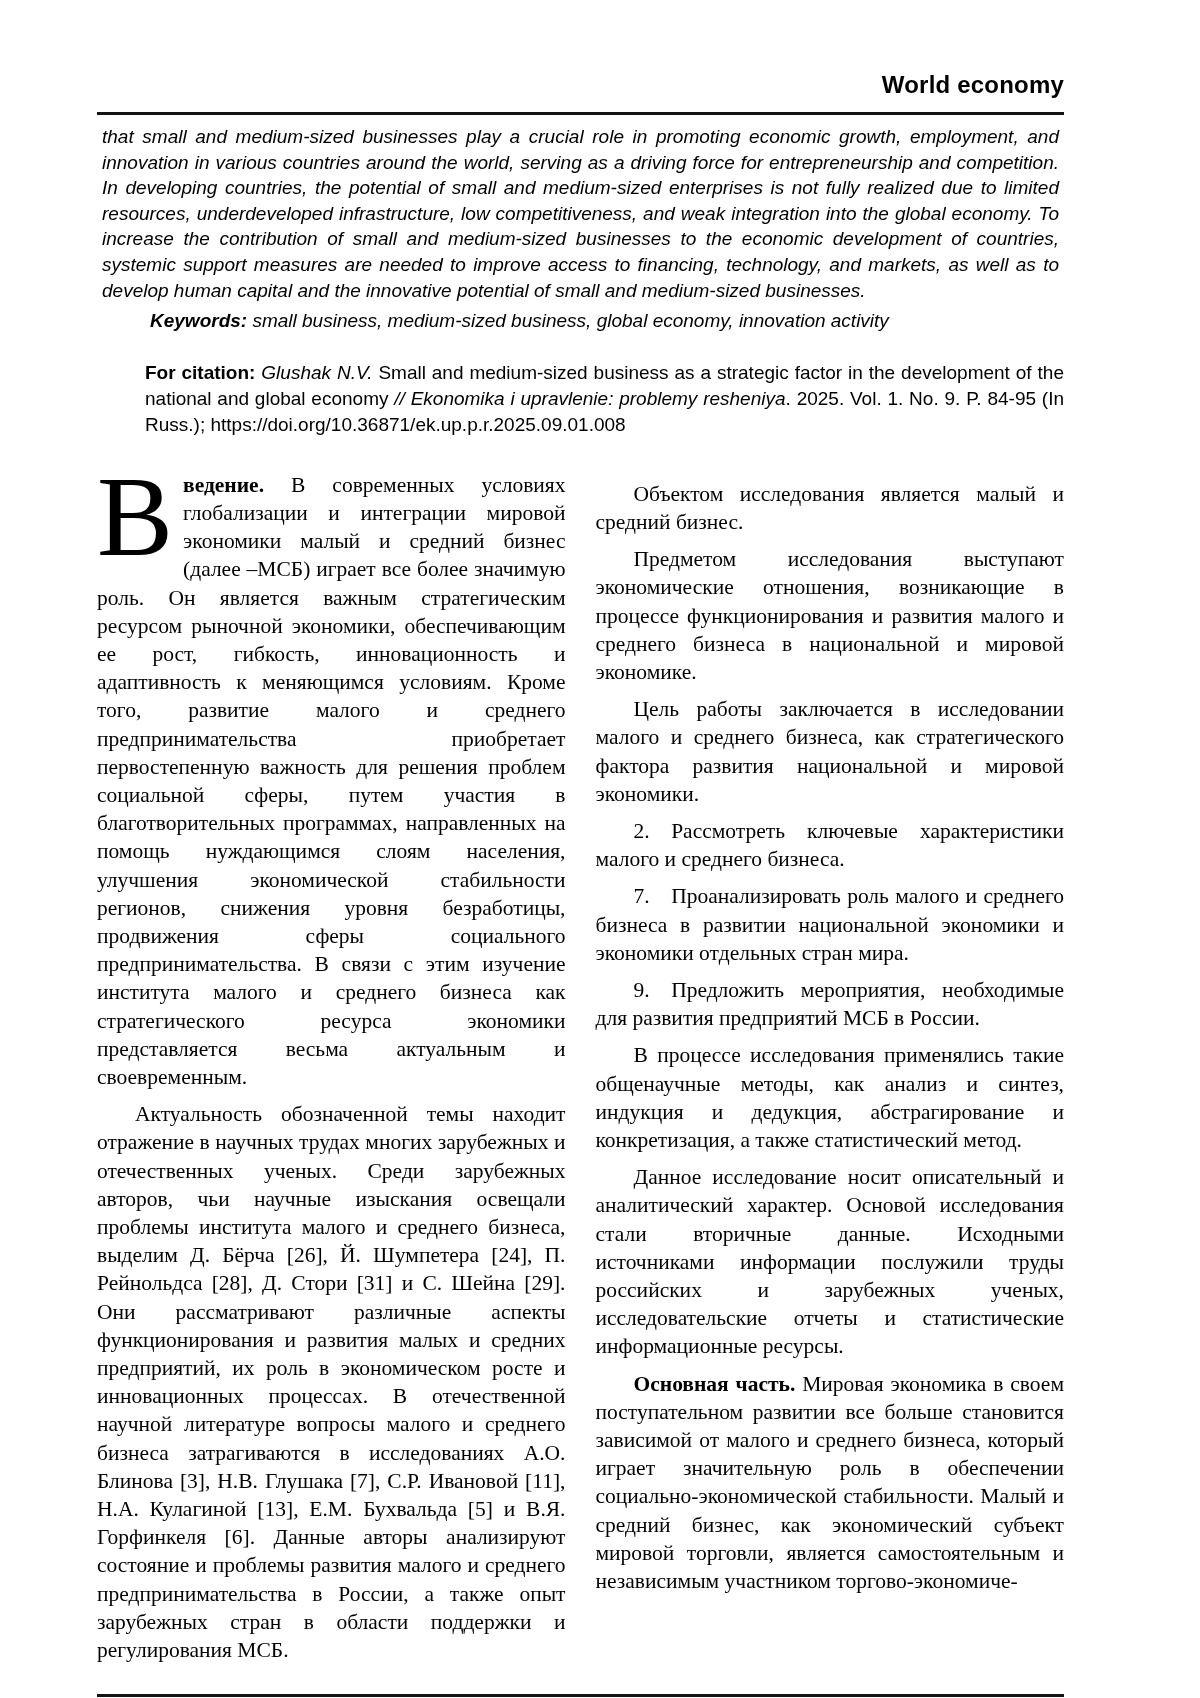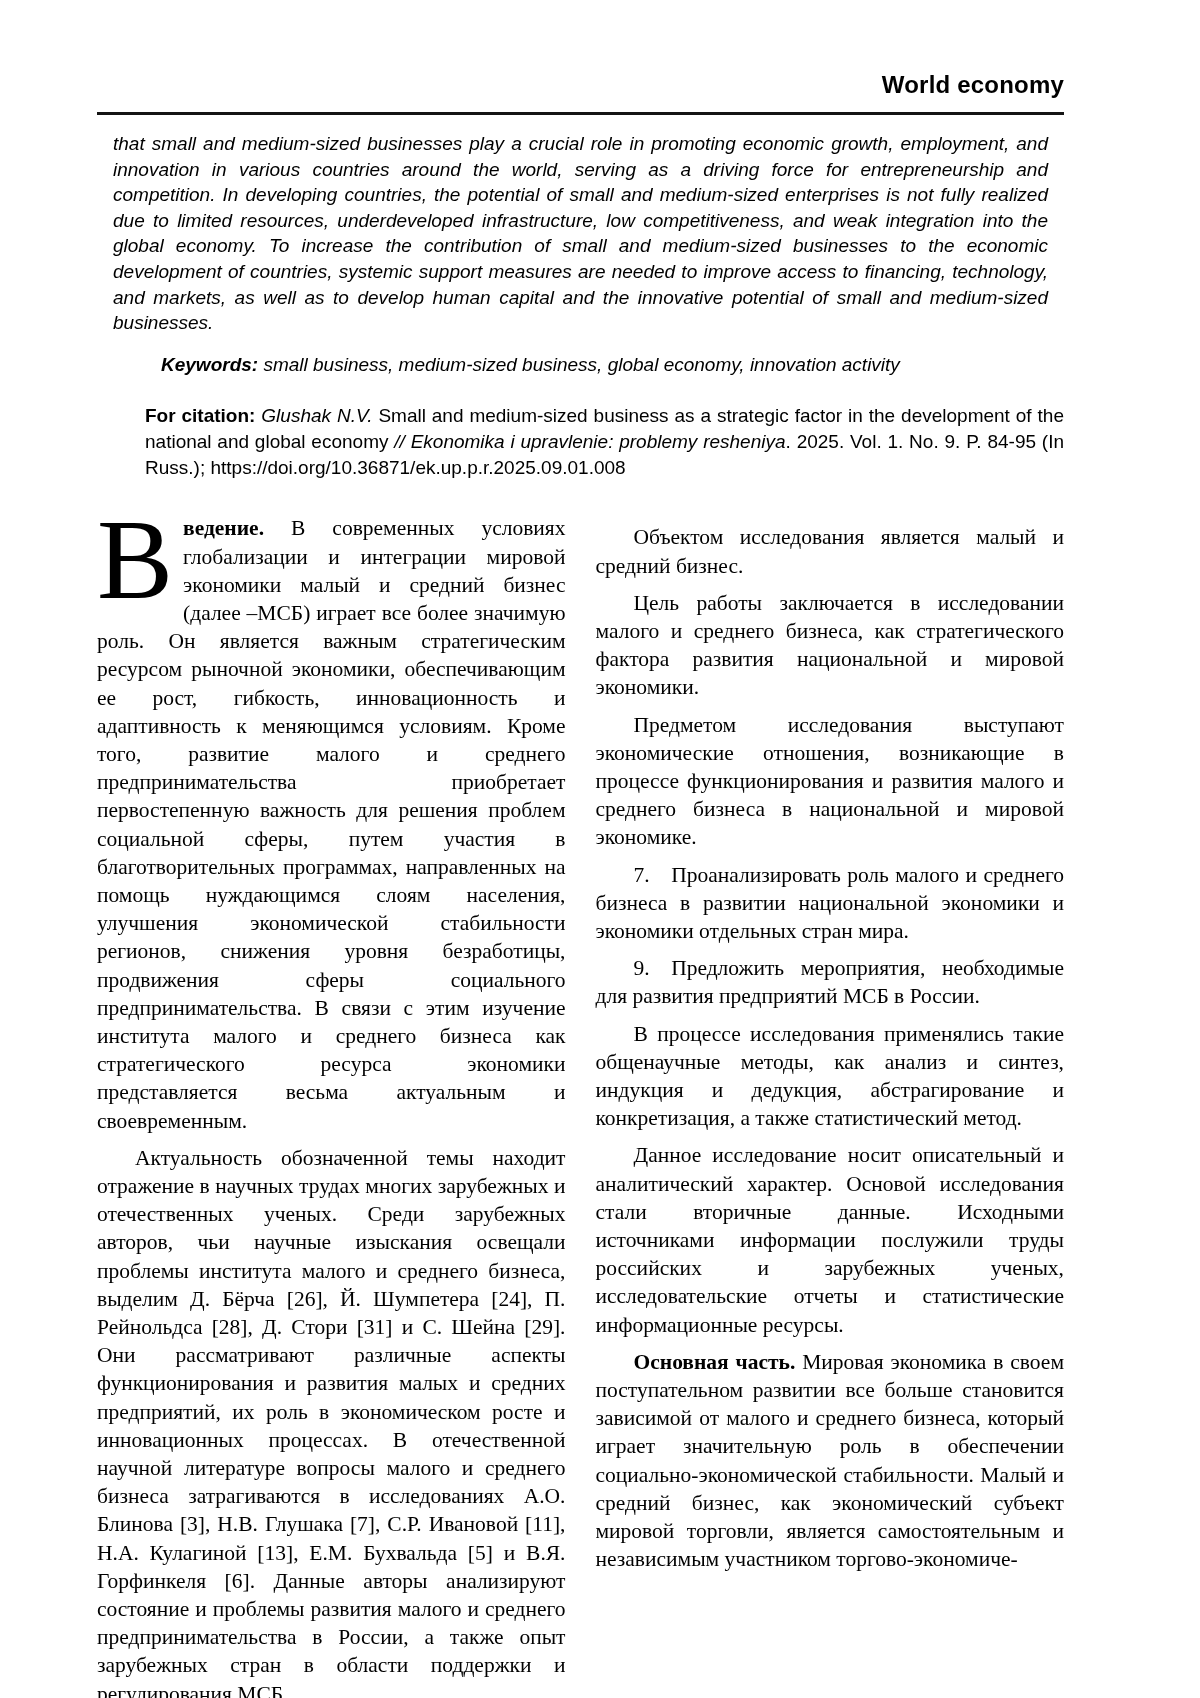--- a/index.html
+++ b/index.html
@@ -5,21 +5,21 @@
   html,body{margin:0;padding:0;background:#ffffff;color:#000;}
   body{width:1200px;height:1698px;overflow:hidden;}
   .page{box-sizing:border-box;width:1152px;height:1698px;padding:70px 88px 0 97px;background:#fff;}
 
   
   .running-head{text-align:right;font-family:"Liberation Sans",sans-serif;font-weight:bold;font-size:24px;line-height:30px;letter-spacing:0.2px;}
   .rule{height:3px;background:#141414;margin-top:12px;}
 
   
   .abstract{margin-top:9px;font-family:"Liberation Sans",sans-serif;font-style:italic;font-size:19px;line-height:25.6px;text-align:justify;}
-  .abstract p{margin:16px;}
+  .abstract p{margin:5px;}
   .keywords-line{text-indent:48px;}
   .kw-label{font-weight:bold;}
 
   
   .citation{margin-top:26px;margin-left:48px;font-family:"Liberation Sans",sans-serif;font-size:19px;line-height:26px;text-align:justify;}
   .citation b{font-weight:bold;}
   .citation i{font-style:italic;}
 
   
   .columns{display:flex;gap:30px;margin-top:33px;font-family:"Liberation Serif",serif;font-size:21.5px;line-height:28.2px;text-align:justify;}
@@ -52,22 +52,23 @@
 
   <div class="columns">
 
     <div class="col">
       <p class="para"><span class="dropcap">В</span><b class="lead-bold">ведение. </b><span>В современных условиях глобализации и интеграции мировой экономики малый и средний бизнес (далее –МСБ) играет все более значимую роль. Он является важным стратегическим ресурсом рыночной экономики, обеспечивающим ее рост, гибкость, инновационность и адаптивность к меняющимся условиям. Кроме того, развитие малого и среднего предпринимательства приобретает первостепенную важность для решения проблем социальной сферы, путем участия в благотворительных программах, направленных на помощь нуждающимся слоям населения, улучшения экономической стабильности регионов, снижения уровня безработицы, продвижения сферы социального предпринимательства. В связи с этим изучение института малого и среднего бизнеса как стратегического ресурса экономики представляется весьма актуальным и своевременным.</span></p>
       <p class="para indent"><span>Актуальность обозначенной темы находит отражение в научных трудах многих зарубежных и отечественных ученых. Среди зарубежных авторов, чьи научные изыскания освещали проблемы института малого и среднего бизнеса, выделим Д. Бёрча [26], Й. Шумпетера [24], П. Рейнольдса [28], Д. Стори [31] и С. Шейна [29]. Они рассматривают различные аспекты функционирования и развития малых и средних предприятий, их роль в экономическом росте и инновационных процессах. В отечественной научной литературе вопросы малого и среднего бизнеса затрагиваются в исследованиях А.О. Блинова [3], Н.В. Глушака [7], С.Р. Ивановой [11], Н.А. Кулагиной [13], Е.М. Бухвальда [5] и В.Я. Горфинкеля [6]. Данные авторы анализируют состояние и проблемы развития малого и среднего предпринимательства в России, а также опыт зарубежных стран в области поддержки и регулирования МСБ.</span></p>
     </div>
 
     <div class="col">
       <p class="para indent"><span>Объектом исследования является малый и средний бизнес.</span></p>
+      <p class="para indent"><span>Предметом исследования выступают экономические отношения, возникающие в процессе функционирования и развития малого и среднего бизнеса в национальной и мировой экономике.</span></p>
       <p class="para indent"><span>Цель работы заключается в исследовании малого и среднего бизнеса, как стратегического фактора развития национальной и мировой экономики.</span></p>
-      <p class="para indent"><span>Предметом исследования выступают экономические отношения, возникающие в процессе функционирования и развития малого и среднего бизнеса в национальной и мировой экономике.</span></p>
+      <p class="para indent"><span>2. Рассмотреть ключевые характеристики малого и среднего бизнеса.</span></p>
       <p class="para indent"><span>7. Проанализировать роль малого и среднего бизнеса в развитии национальной экономики и экономики отдельных стран мира.</span></p>
       <p class="para indent"><span>9. Предложить мероприятия, необходимые для развития предприятий МСБ в России.</span></p>
       <p class="para indent"><span>В процессе исследования применялись такие общенаучные методы, как анализ и синтез, индукция и дедукция, абстрагирование и конкретизация, а также статистический метод.</span></p>
       <p class="para indent"><span>Данное исследование носит описательный и аналитический характер. Основой исследования стали вторичные данные. Исходными источниками информации послужили труды российских и зарубежных ученых, исследовательские отчеты и статистические информационные ресурсы.</span></p>
       <p class="para indent"><b class="lead-bold">Основная часть. </b><span>Мировая экономика в своем поступательном развитии все больше становится зависимой от малого и среднего бизнеса, который играет значительную роль в обеспечении социально-экономической стабильности. Малый и средний бизнес, как экономический субъект мировой торговли, является самостоятельным и независимым участником торгово-экономиче-</span></p>
     </div>
 
   </div>
 
   <div class="footer">

